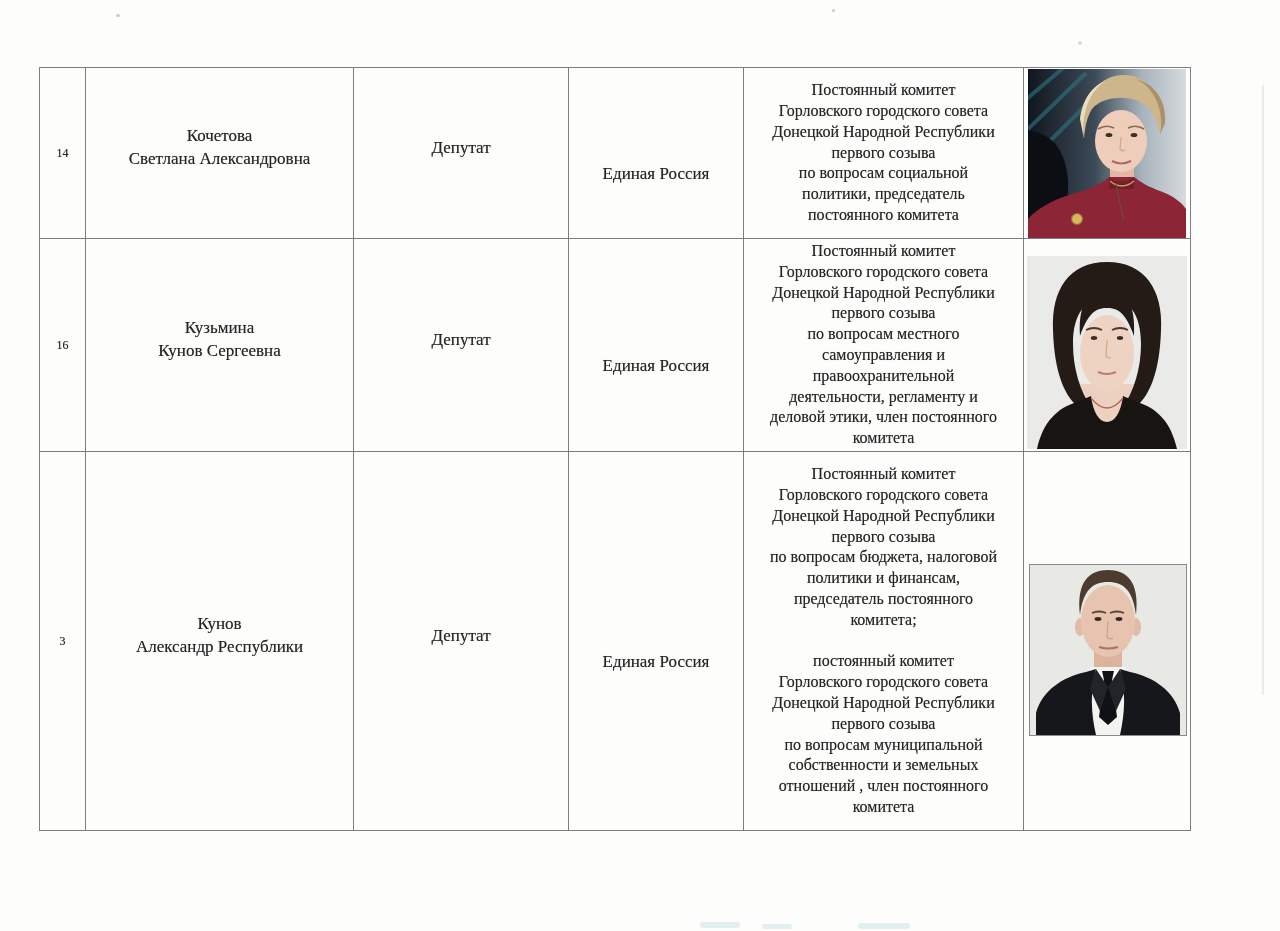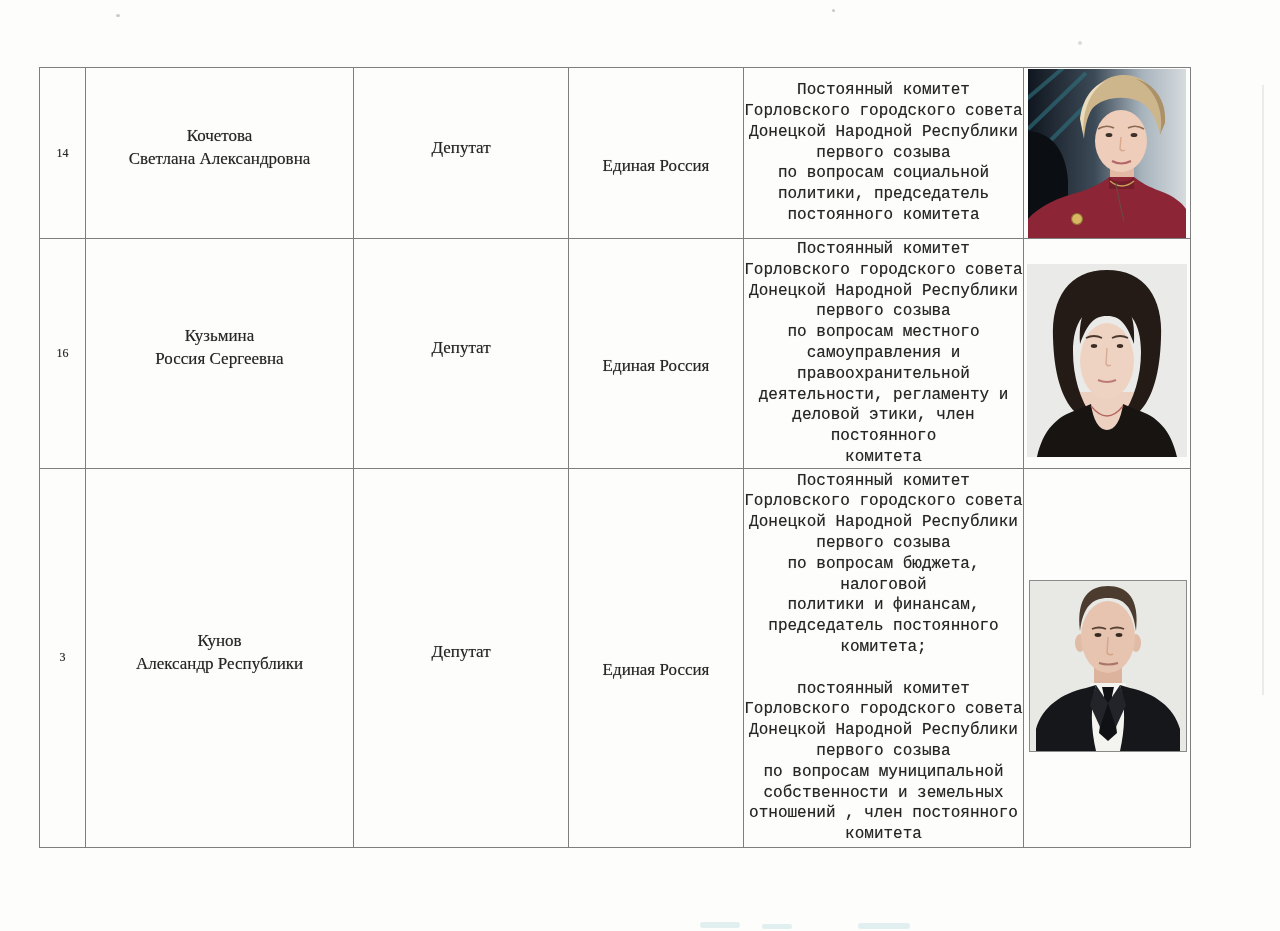--- a/index.html
+++ b/index.html
@@ -23,25 +23,24 @@
     padding:0;
     overflow:hidden;
   }
   .txt { text-shadow:0 0 0.7px rgba(45,45,45,0.55); }
   .multiline { white-space:pre-line; }
   .cell-num  { font-size:12px; }
   .cell-name .multiline,
   .cell-pos  .multiline,
   .cell-party .multiline { font-size:17px; line-height:23px; }
   .cell-name .multiline, .cell-pos .multiline { position:relative; top:-6px; }
-  .cell-party .multiline { position:relative; top:12px; }
+  .cell-party .multiline { position:relative; top:20px; }
   .cell-committee {
     vertical-align:top;
     padding-top:4px;
-    font-family:Liberation Mono, monospace;
   }
   .cell-committee .multiline { font-size:16px; line-height:20.8px; }
   .cell-photo { vertical-align:top; }
   .photo { display:block; }
   .photo-1 { margin:1px 3px 0 4px; }
   .photo-2 { margin:14px 2px 0 3px; }
   .photo-3 { margin:17px 2px 0 5px; border:1px solid #8a8a88; }
   .speck { position:absolute; border-radius:50%; background:#c9c9c6; }
   .smudge { position:absolute; border-radius:4px; background:rgba(190,221,226,0.45); }
   .scan-line { position:absolute; background:#ebebe8; }
@@ -129,21 +128,21 @@
         </svg>
       </td>
     </tr>
 
     <tr style="height:213px">
       <td class="cell-num">
         <span class="txt">16</span>
       </td>
       <td class="cell-name">
         <div class="multiline txt">Кузьмина
-Россия Сергеевна</div>
+Кунов Сергеевна</div>
       </td>
       <td class="cell-pos">
         <div class="multiline txt">Депутат</div>
       </td>
       <td class="cell-party">
         <div class="multiline txt">Единая Россия</div>
       </td>
       <td class="cell-committee">
         <div class="multiline txt">Постоянный комитет
 Горловского городского совета

